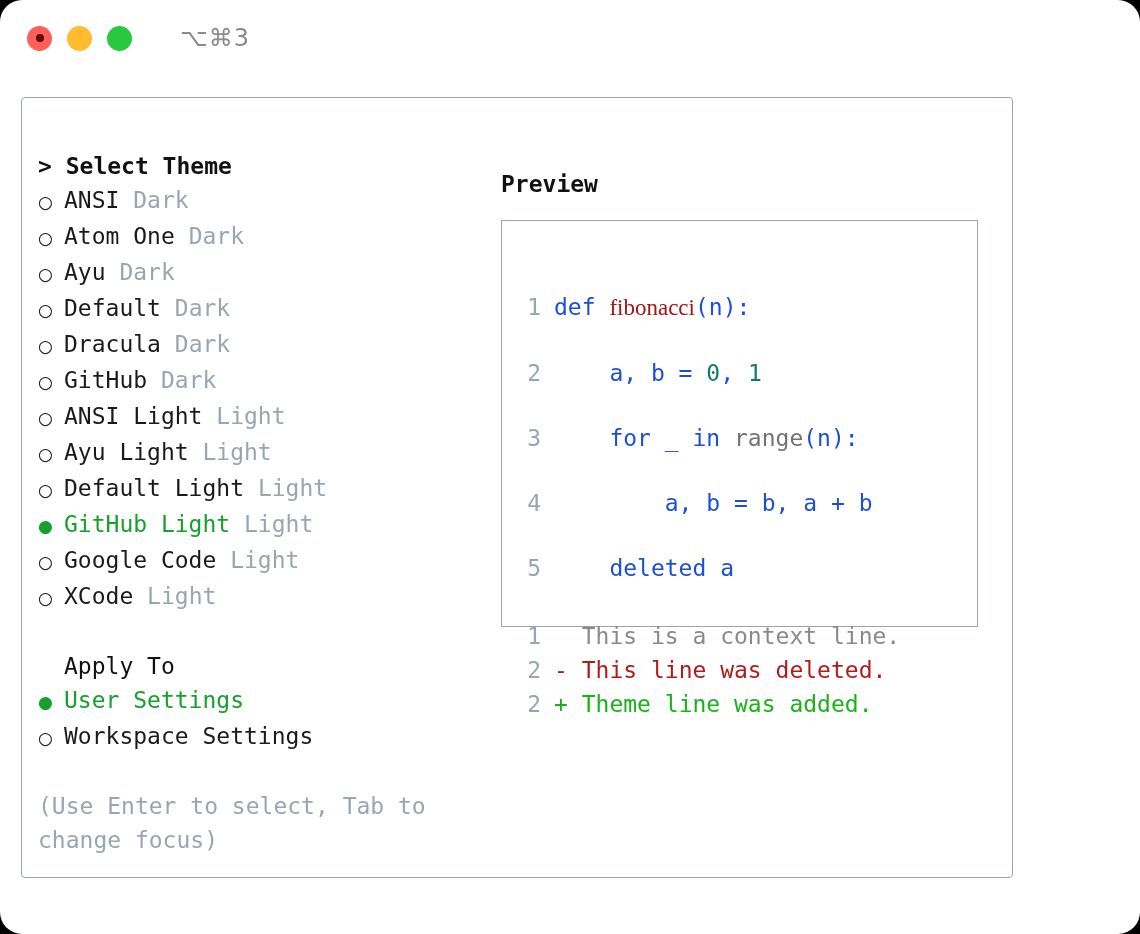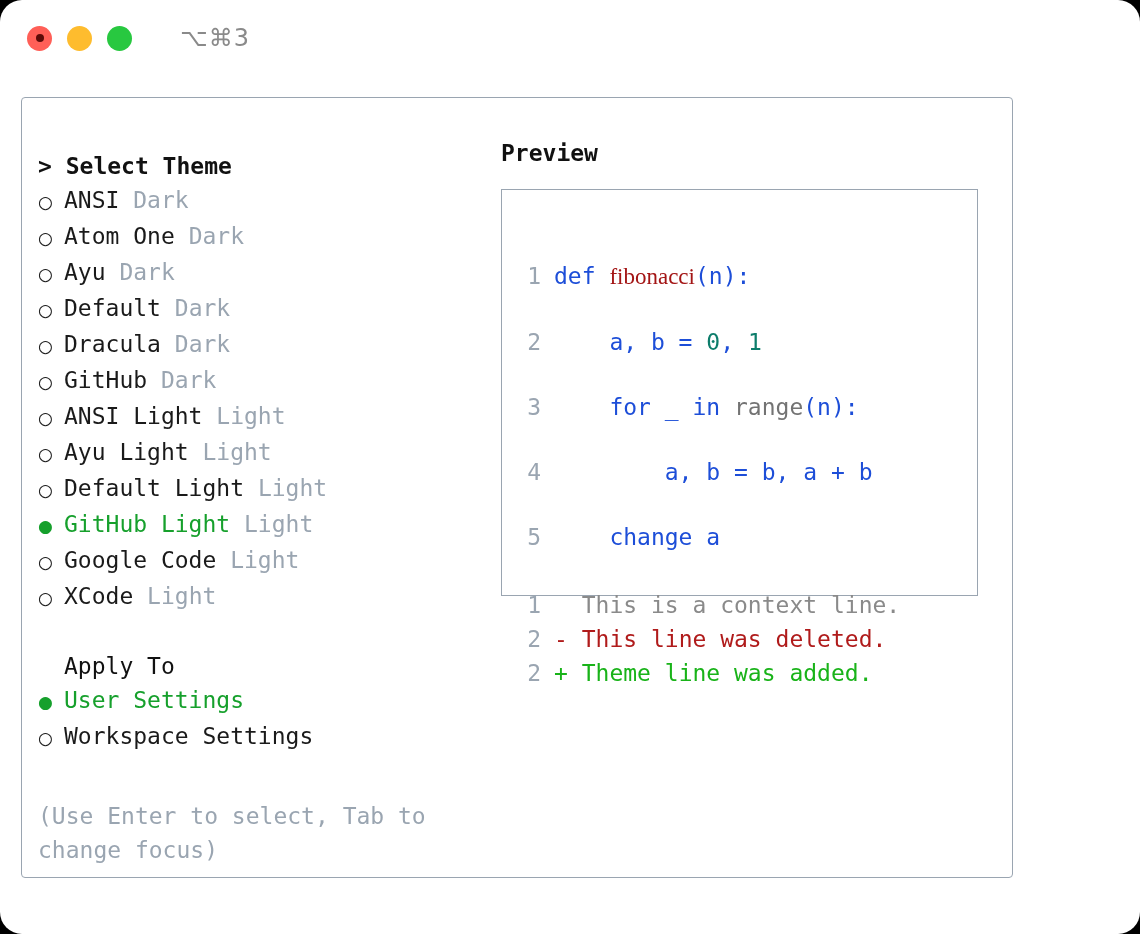--- a/index.html
+++ b/index.html
@@ -133,32 +133,32 @@
     margin-top: 34px;
   }
   .apply-title {
     font-size: 23px;
     color: #111111;
     line-height: 34px;
     padding-left: 26px;
     white-space: pre;
   }
   .hint {
-    margin-top: 44px;
+    margin-top: 34px;
     font-size: 23px;
     line-height: 34px;
     color: #9aa5b1;
     width: 400px;
   }
 
   
   .right-col {
     position: absolute;
     left: 479px;
-    top: 38px;
+    top: 69px;
     width: 496px;
   }
   .preview-title {
     font-size: 23px;
     font-weight: bold;
     color: #111111;
     line-height: 34px;
     white-space: pre;
   }
   .preview-box {
@@ -242,21 +242,21 @@
       </div>
 
       <div class="right-col">
         <div class="preview-title">Preview</div>
         <div class="preview-box">
           <div>
               <div class="code-line"><span class="ln">1</span><span class="code-text">def </span><span class="tok-fn">fibonacci</span><span class="code-text">(n):</span></div>
               <div class="code-line"><span class="ln">2</span><span class="code-text">    a, b = </span><span class="tok-num">0</span><span class="code-text">, </span><span class="tok-num">1</span></div>
               <div class="code-line"><span class="ln">3</span><span class="code-text">    for _ in </span><span class="tok-call">range</span><span class="code-text">(n):</span></div>
               <div class="code-line"><span class="ln">4</span><span class="code-text">        a, b = b, a + b</span></div>
-              <div class="code-line"><span class="ln">5</span><span class="code-text">    change a</span></div>
+              <div class="code-line"><span class="ln">5</span><span class="code-text">    deleted a</span></div>
             </div>
           <div class="blank-line"></div>
           <div>
               <div class="code-line"><span class="ln">1</span><span class="d-ctx"> </span><span class="d-ctx"> This is a context line.</span></div>
               <div class="code-line"><span class="ln">2</span><span class="d-del">-</span><span class="d-del"> This line was deleted.</span></div>
               <div class="code-line"><span class="ln">2</span><span class="d-add">+</span><span class="d-add"> Theme line was added.</span></div>
             </div>
         </div>
       </div>
 

